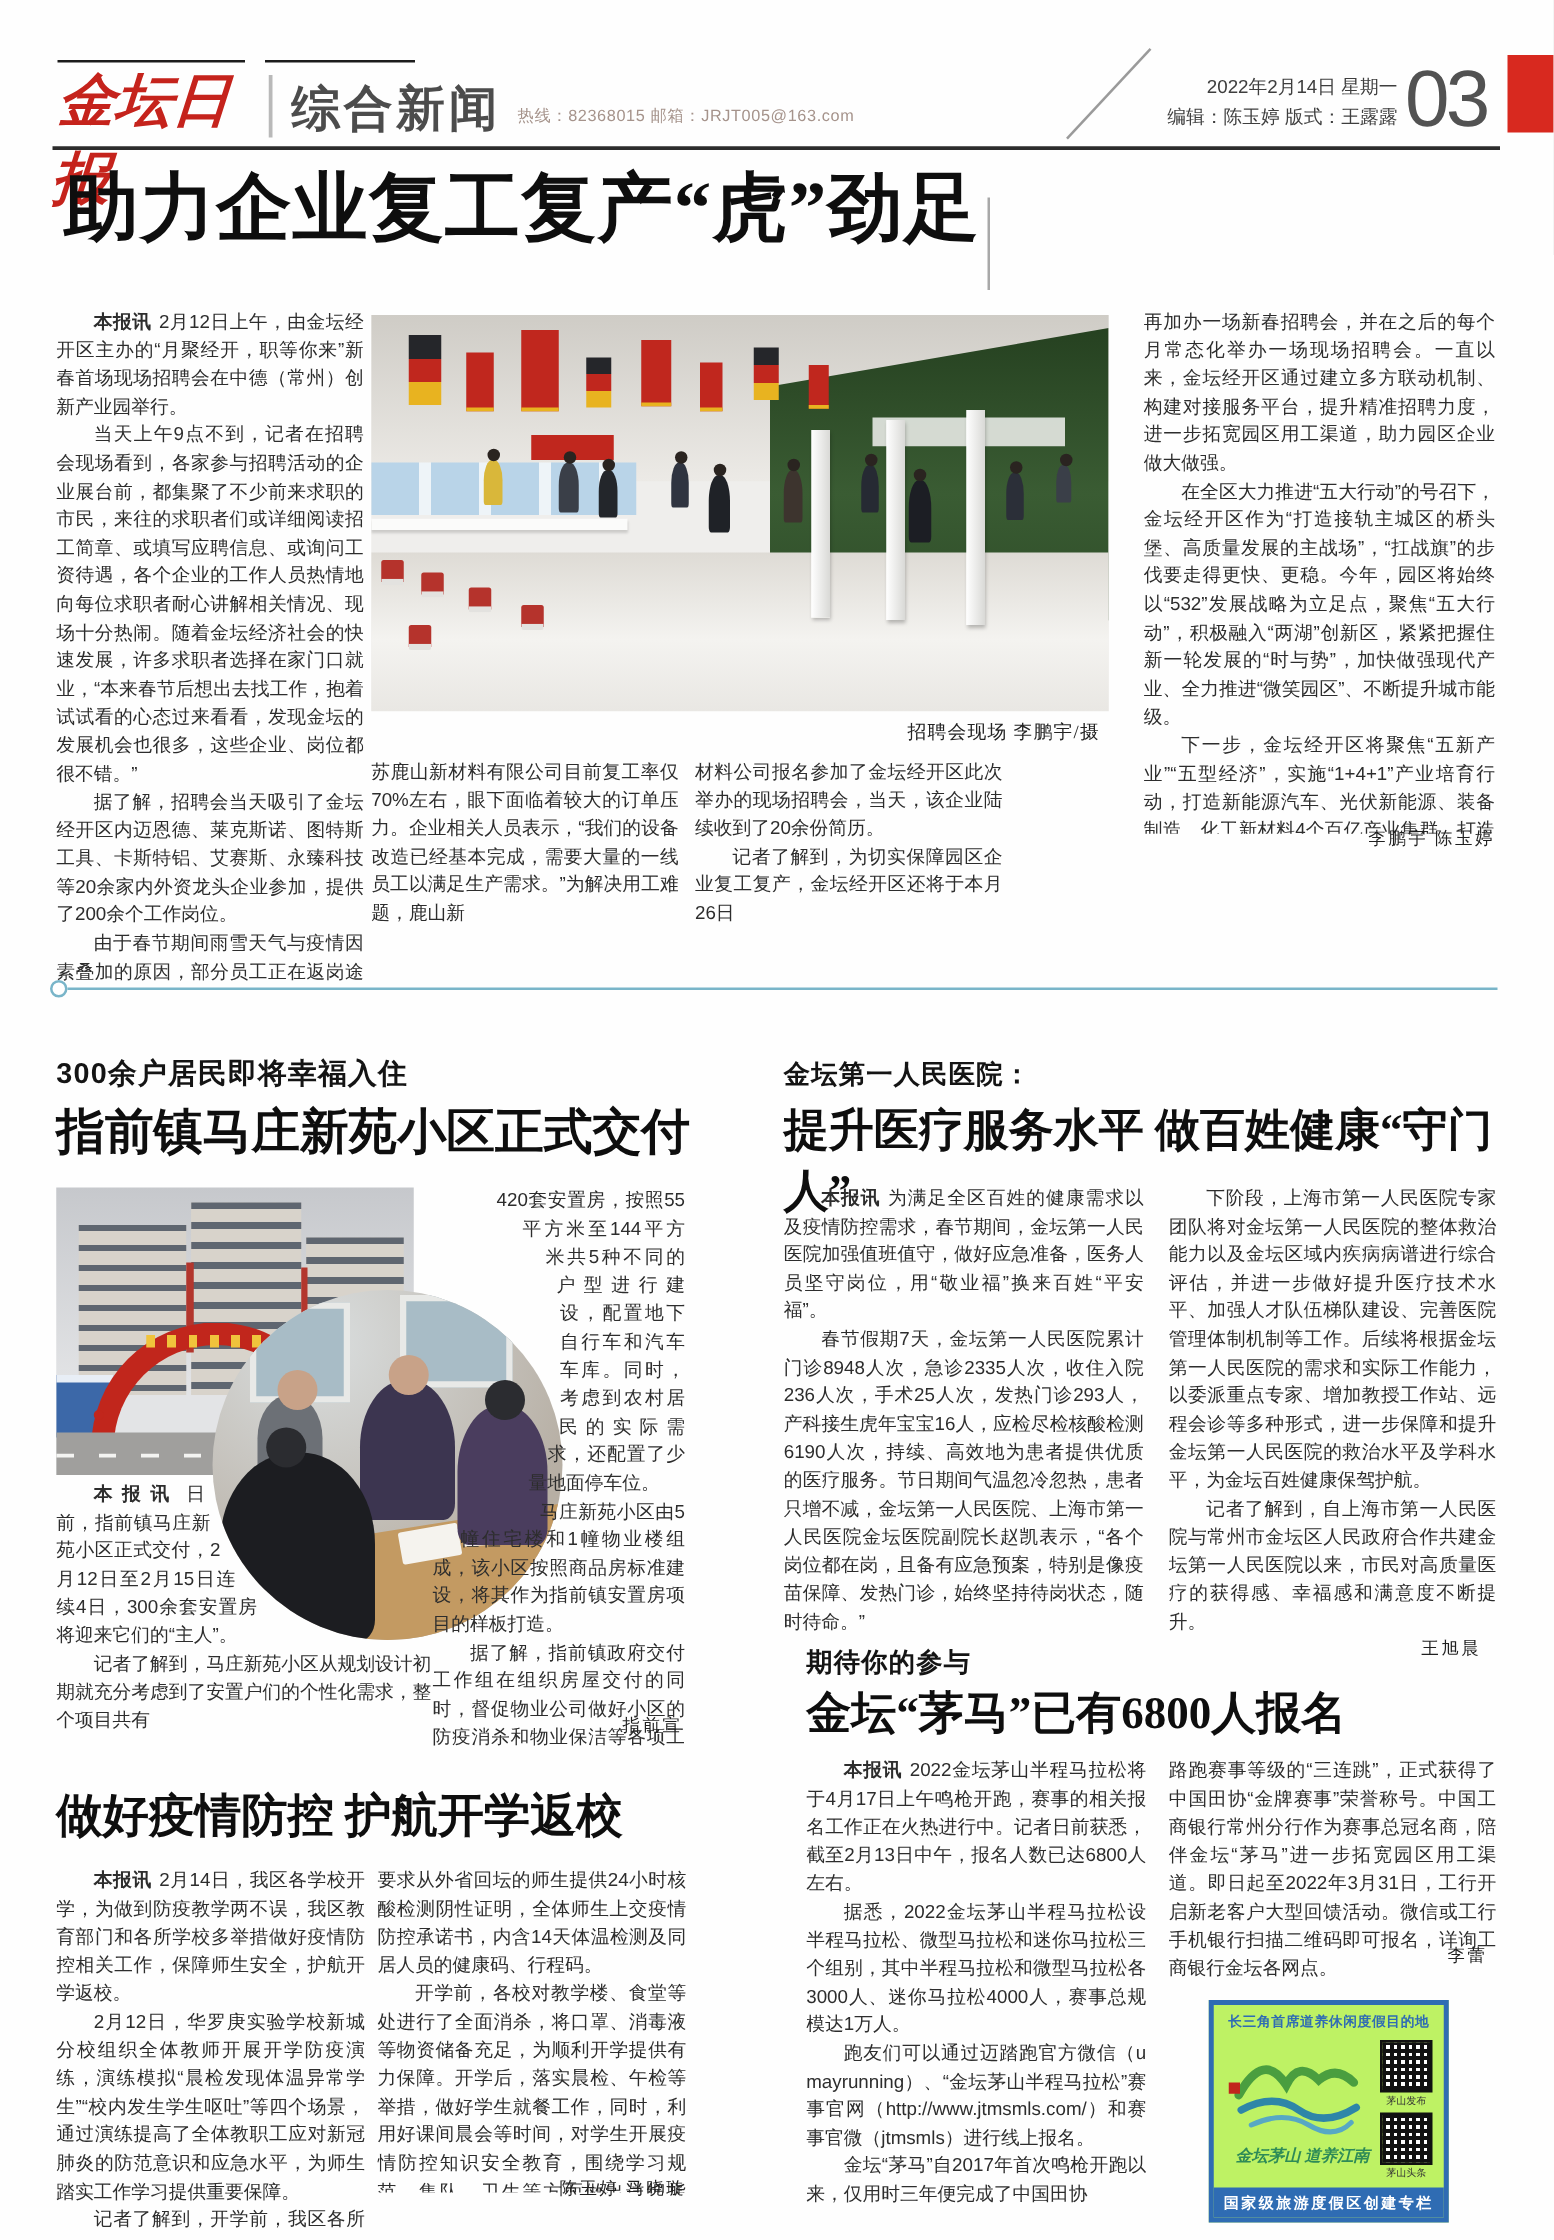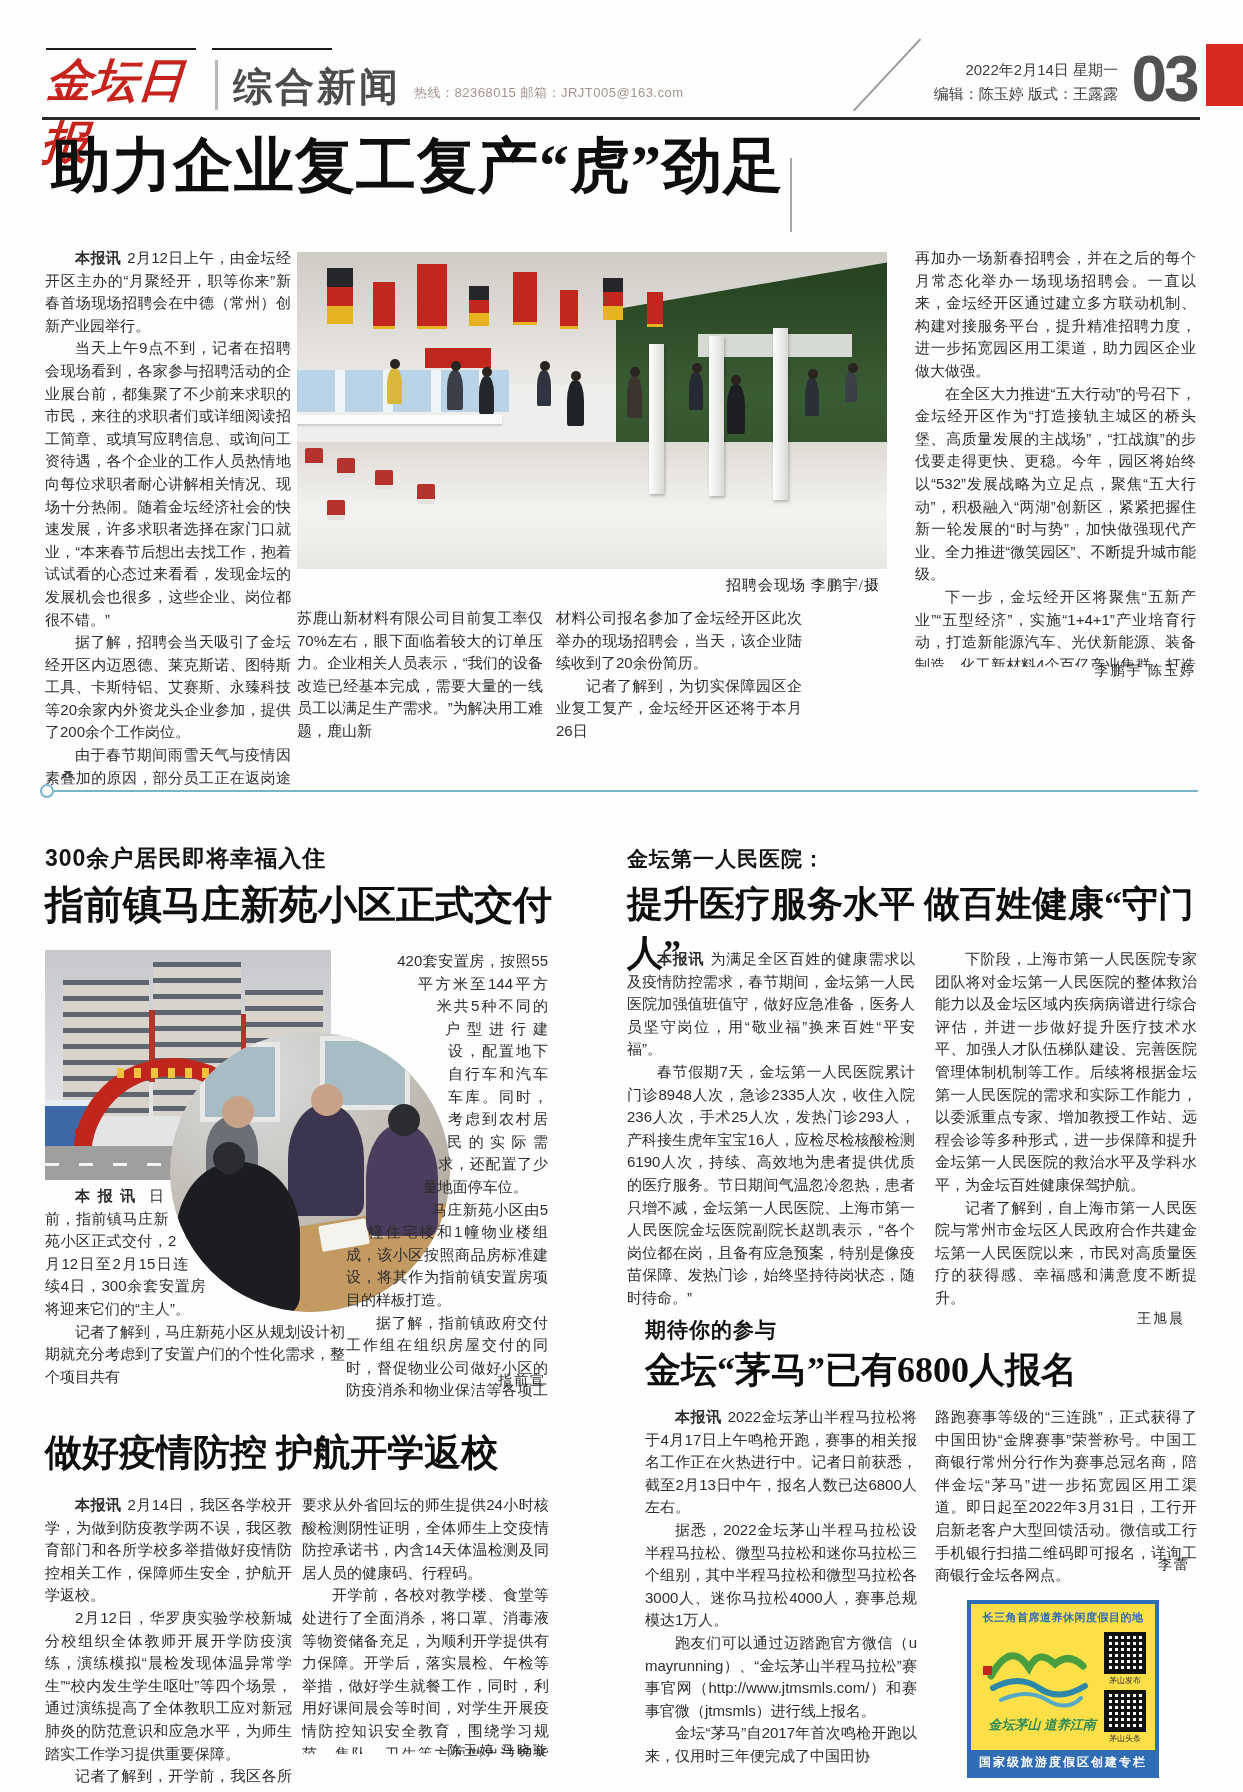--- a/index.html
+++ b/index.html
@@ -7,21 +7,21 @@
         font-family:"Liberation Sans","DejaVu Sans",sans-serif;}
   
   .mast-line{position:absolute;height:2px;background:#1c1c1c;}
   .masthead{position:absolute;left:44px;top:50px;width:180px;font-family:"Liberation Serif","DejaVu Serif",serif;
             font-size:46px;font-weight:900;font-style:italic;color:#c5231c;letter-spacing:0px;transform:skewX(-4deg);}
   .mast-divider{position:absolute;left:215px;top:60px;width:3px;height:50px;background:#b9b9b9;}
   .section-title{position:absolute;left:233px;top:60px;font-size:39px;font-weight:600;color:#4c4c4c;letter-spacing:3px;}
   .hotline{position:absolute;left:394px;top:84px;font-size:13px;color:#a5938b;letter-spacing:.5px;padding-left:20px;}
   .diag-line{position:absolute;left:838px;top:74px;width:98px;height:2px;background:#9a9a9a;transform:rotate(-47deg);}
   .date-block{position:absolute;left:860px;top:58px;width:258px;text-align:right;font-size:15px;color:#3e3e3e;line-height:24px;}
-  .page-num{position:absolute;left:1124px;top:42px;width:80px;font-size:64px;font-weight:700;color:#525252;letter-spacing:-3px;text-align:center;}
+  .page-num{position:absolute;left:1124px;top:42px;width:80px;font-size:64px;font-weight:400;color:#525252;letter-spacing:-3px;}
   .corner-red{position:absolute;left:1206px;top:44px;width:37px;height:62px;}
   .header-rule{position:absolute;left:42px;top:117px;width:1158px;height:3px;background:#2c2c2c;}
   
   .lead-headline{position:absolute;left:51px;top:126px;width:780px;font-family:"Liberation Serif","DejaVu Serif",serif;
                  font-size:60px;font-weight:900;color:#0e0e0e;letter-spacing:1px;}
   .lead-vline{position:absolute;left:790px;top:158px;width:2px;height:74px;background:#a8a8a8;}
   .lead-subhead{position:absolute;left:47px;top:200px;font-size:28px;font-weight:700;color:#1b1b1b;letter-spacing:1px;}
   .col{position:absolute;font-size:15px;line-height:22.6px;text-align:justify;color:#2d2d2d;overflow:hidden;}
   .para{margin:0;text-indent:2em;}
   .para.noindent{text-indent:0;}
@@ -80,21 +80,21 @@
   .fig::after{content:"";position:absolute;top:-20px;left:30%;width:32px;height:32px;border-radius:50%;background:#2b2c30;}
   .fig.skin::after{background:#c8a288;}
   
   .circ-spacer{float:left;width:102px;height:276px;margin-top:82px;
                shape-outside:polygon(0 0,50px 30px,84px 70px,99px 110px,102px 138px,98px 170px,82px 210px,45px 250px,0 276px);
                shape-margin:7px;}
   .circ-spacer-r{float:right;width:192px;height:128px;
                shape-outside:polygon(18px 0,192px 0,192px 128px,120px 122px,84px 106px,58px 86px,38px 60px,24px 30px,18px 0);
                shape-margin:7px;}
   
-  .adbox{position:absolute;left:967px;top:1600px;width:192px;height:178px;border:4px solid #2f6cb3;background:#fde047;box-sizing:border-box;}
+  .adbox{position:absolute;left:967px;top:1600px;width:192px;height:178px;border:4px solid #2f6cb3;background:#bef264;box-sizing:border-box;}
   .ad-top{margin-top:6px;text-align:center;font-size:11px;font-weight:bold;color:#2f6cb3;letter-spacing:.5px;}
   .ad-mid{position:absolute;left:6px;top:26px;width:120px;height:86px;}
   .ad-qrs{position:absolute;right:5px;top:28px;width:50px;}
   .qr{width:38px;height:38px;margin:0 auto;background:
       repeating-linear-gradient(0deg,#111 0 3px,rgba(0,0,0,0) 3px 6px),
       repeating-linear-gradient(90deg,#111 0 3px,#fff 3px 6px);border:2px solid #111;}
   .qr-label{text-align:center;font-size:8px;color:#333;margin:1px 0 4px;}
   .ad-slogan{position:absolute;left:6px;top:112px;width:130px;text-align:center;
              font-family:"Liberation Serif","DejaVu Serif",serif;font-style:italic;font-weight:bold;
              font-size:13px;color:#2e8b57;}

